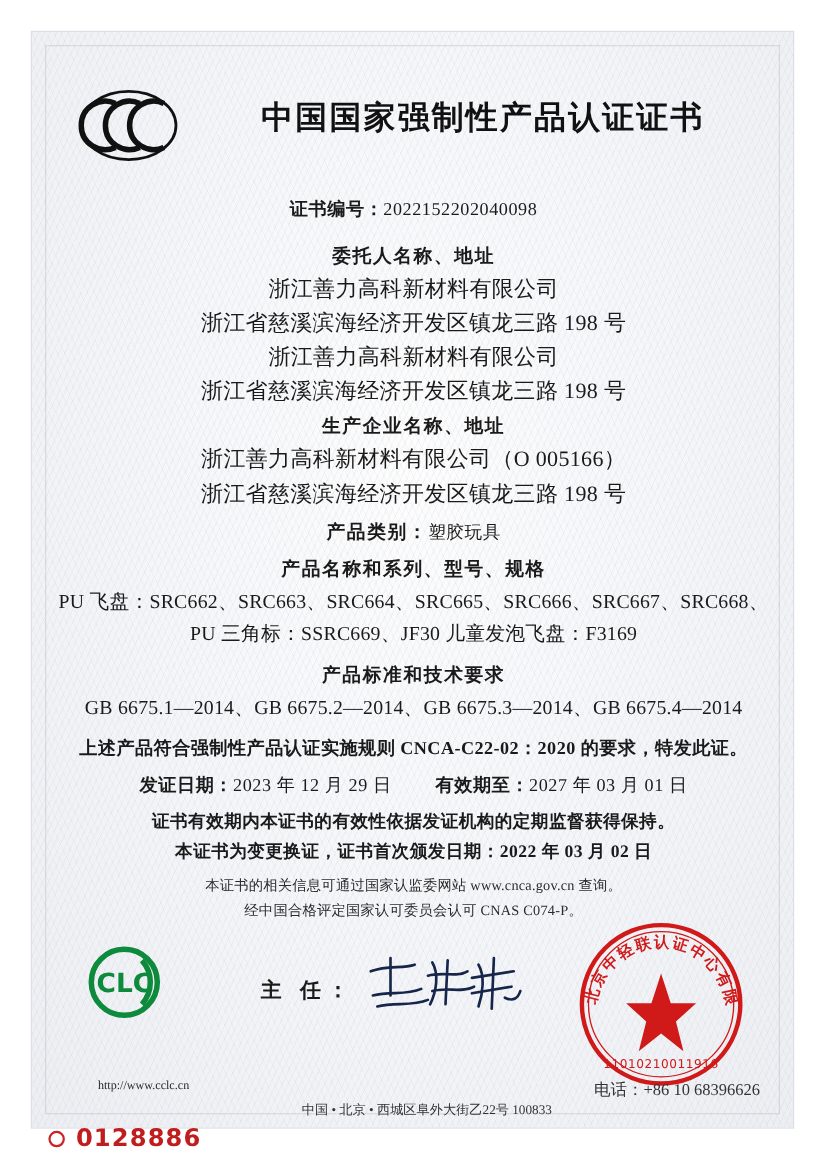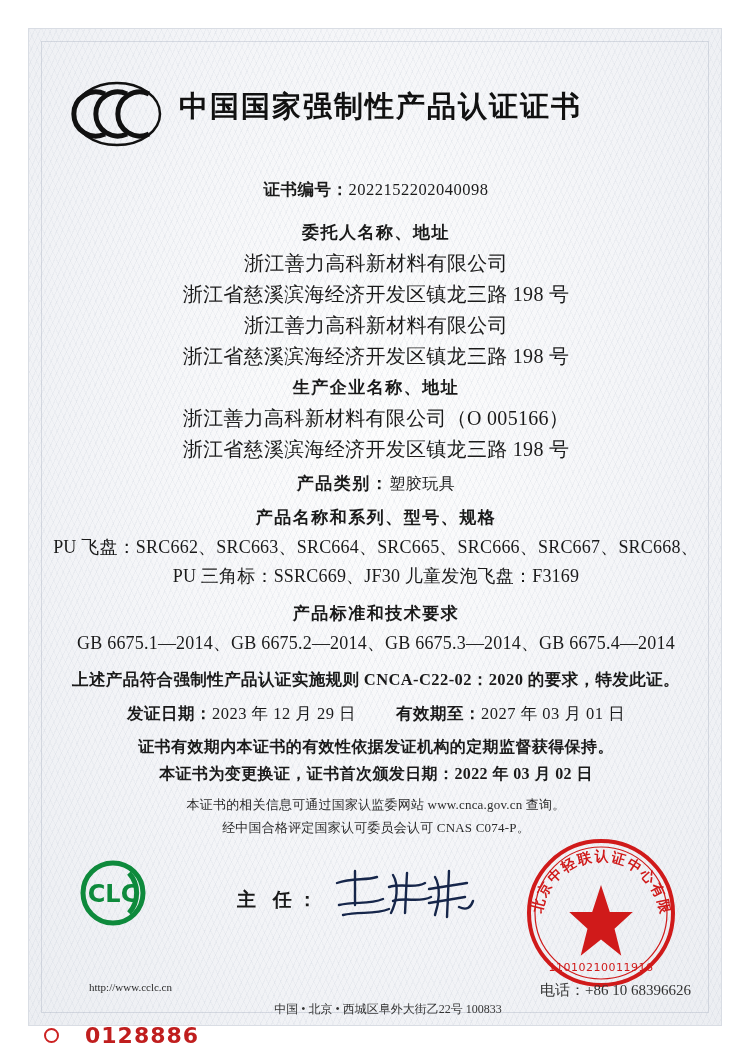--- a/index.html
+++ b/index.html
@@ -55,20 +55,21 @@
     top: 0px;
     width: 92px;
     height: 66px;
   }
   .ccc-logo svg { display:block; }
   .main-title {
     position: absolute;
     left: 150px;
     top: 6px;
     width: 520px;
+    text-align: center;
     font-family: "DejaVu Sans", sans-serif;
     font-weight: bold;
     font-size: 29px;
     letter-spacing: 2px;
     color: #111;
   }
 
   
   .body-block {
     position: absolute;
@@ -211,21 +212,21 @@
     font-size: 15px;
   }
 
   
   .serial {
     position: absolute;
     left: 44px;
     bottom: 10px;
     display: flex;
     align-items: center;
-    gap: 26px;
+    gap: 10px;
   }
   .serial .circle {
     width: 15px;
     height: 15px;
     border: 2px solid #cc2222;
     border-radius: 50%;
     box-sizing: border-box;
   }
   .serial .num {
     font-family: "DejaVu Sans", sans-serif;

